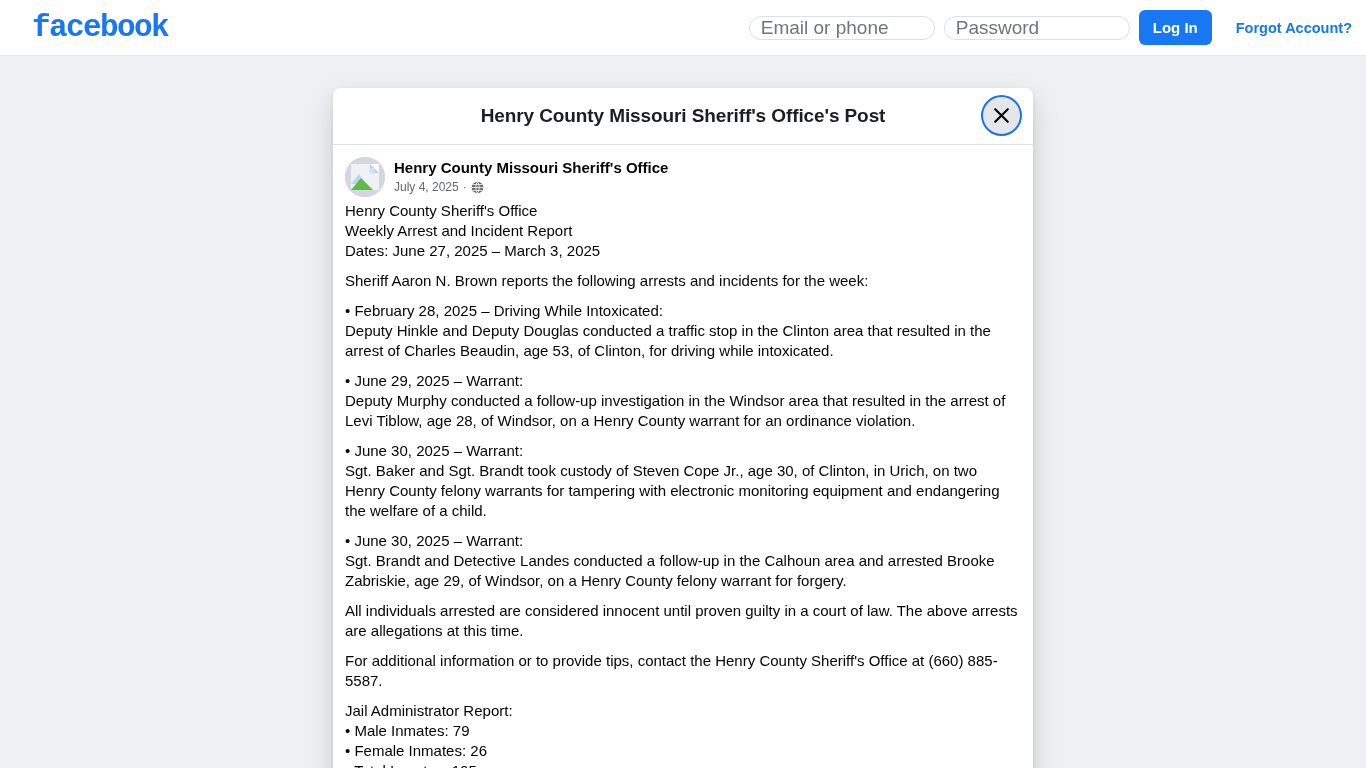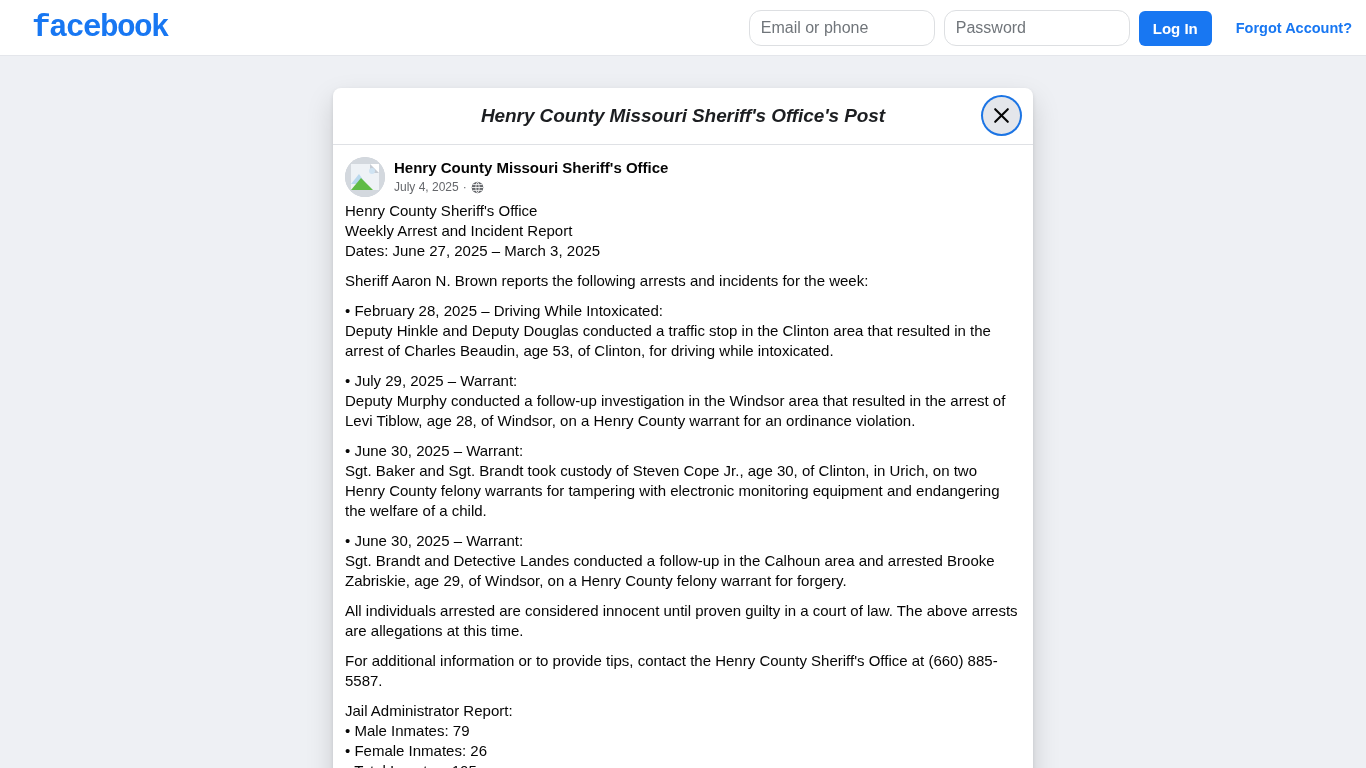--- a/index.html
+++ b/index.html
@@ -47,25 +47,25 @@
     position: absolute;
     right: 14px;
     top: 10px;
     display: flex;
     align-items: center;
     gap: 9px;
   }
 
   .login-input {
     width: 186px;
-    height: 36px;
+    height: 24px;
     border: 1px solid #dddfe2;
     border-radius: 12px;
     padding: 0 11px;
-    font-size: 16px;
+    font-size: 19px;
     font-family: "Liberation Sans", sans-serif;
     color: #1c1e21;
     background: #ffffff;
     outline: none;
   }
   .login-input::placeholder { color: #70757a; opacity: 1; }
 
   .login-btn {
     height: 35px;
     min-width: 68px;
@@ -103,21 +103,20 @@
     overflow: hidden;
   }
 
   .modal-header {
     position: relative;
     height: 57px;
     border-bottom: 1px solid #dfe1e5;
     display: flex;
     align-items: center;
     justify-content: center;
-    font-style: italic;
   }
 
   .modal-title {
     font-size: 19px;
     font-weight: bold;
     color: #1c1e21;
     text-align: center;
     letter-spacing: -0.1px;
   }
 
@@ -259,21 +258,21 @@
       </div>
     </div>
 
     <div class="post-text">
       <p class="post-para">Henry County Sheriff's Office
 Weekly Arrest and Incident Report
 Dates: June 27, 2025 – March 3, 2025</p>
       <p class="post-para">Sheriff Aaron N. Brown reports the following arrests and incidents for the week:</p>
       <p class="post-para">• February 28, 2025 – Driving While Intoxicated:
 Deputy Hinkle and Deputy Douglas conducted a traffic stop in the Clinton area that resulted in the arrest of Charles Beaudin, age 53, of Clinton, for driving while intoxicated.</p>
-      <p class="post-para">• July 29, 2025 – Warrant:
+      <p class="post-para">• June 29, 2025 – Warrant:
 Deputy Murphy conducted a follow-up investigation in the Windsor area that resulted in the arrest of Levi Tiblow, age 28, of Windsor, on a Henry County warrant for an ordinance violation.</p>
       <p class="post-para">• June 30, 2025 – Warrant:
 Sgt. Baker and Sgt. Brandt took custody of Steven Cope Jr., age 30, of Clinton, in Urich, on two Henry County felony warrants for tampering with electronic monitoring equipment and endangering the welfare of a child.</p>
       <p class="post-para">• June 30, 2025 – Warrant:
 Sgt. Brandt and Detective Landes conducted a follow-up in the Calhoun area and arrested Brooke Zabriskie, age 29, of Windsor, on a Henry County felony warrant for forgery.</p>
       <p class="post-para">All individuals arrested are considered innocent until proven guilty in a court of law. The above arrests are allegations at this time.</p>
       <p class="post-para">For additional information or to provide tips, contact the Henry County Sheriff's Office at (660) 885-5587.</p>
       <p class="post-para">Jail Administrator Report:
 • Male Inmates: 79
 • Female Inmates: 26

